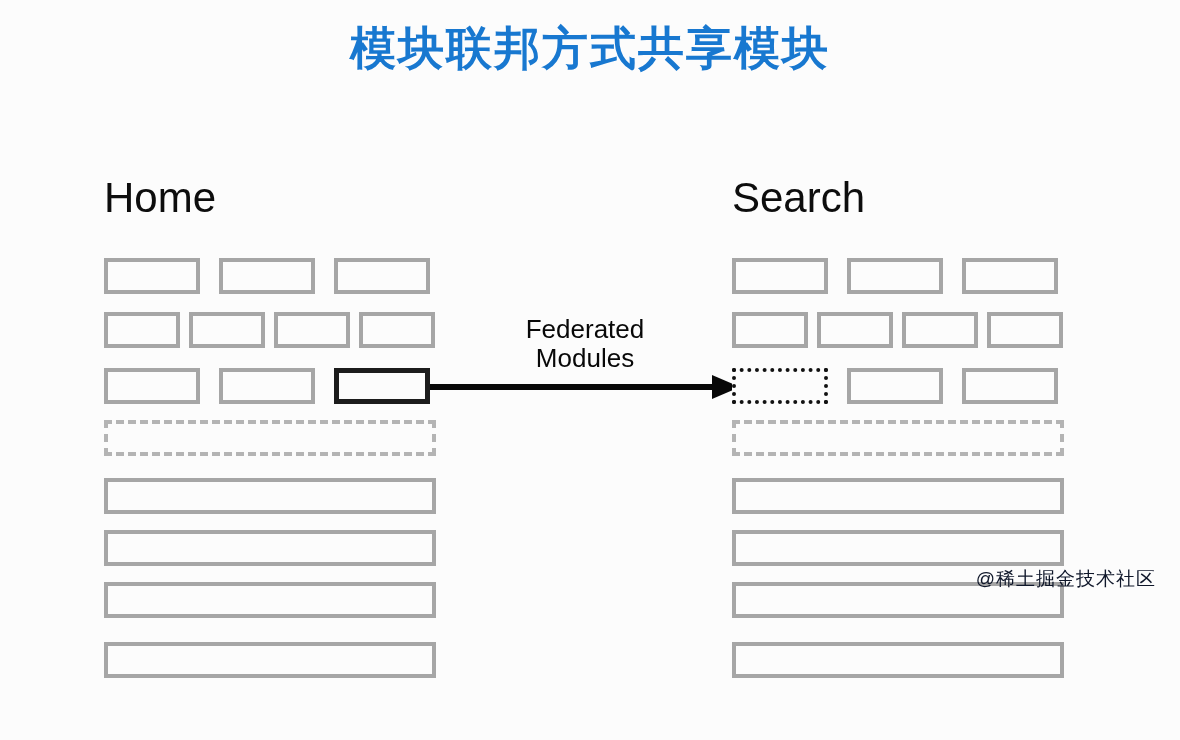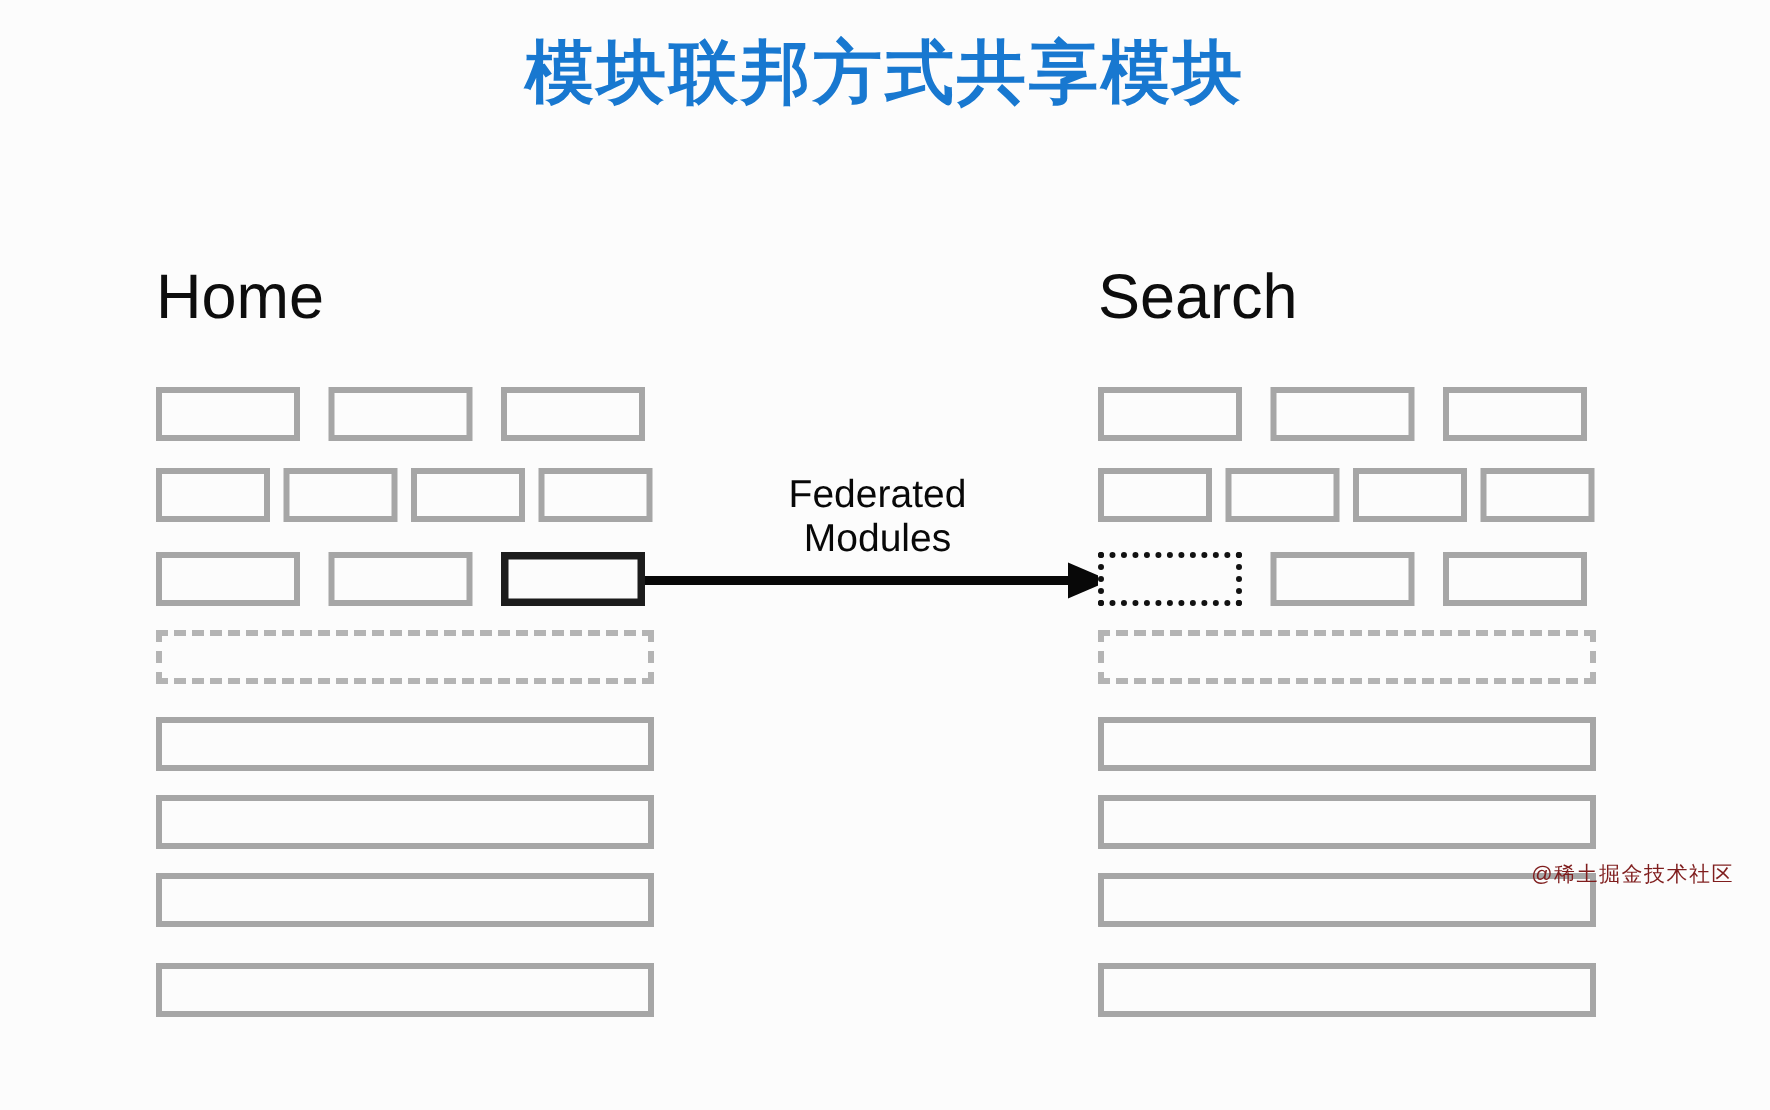--- a/index.html
+++ b/index.html
@@ -94,21 +94,21 @@
     white-space:pre-line;
     margin-top:41px;
   }
   #federation-arrow{
     position:absolute;left:0;top:100px;width:310px;height:26px;
   }
 
   
   #watermark{
     position:absolute;right:24px;bottom:28px;
-    font-size:14px;color:#7f1d1d;letter-spacing:1px;
+    font-size:19px;color:#0f172a;letter-spacing:1px;
     white-space:nowrap;
   }
 </style>
 </head>
 <body>
 
 <div id="slide">
 
   <div id="slide-title">模块联邦方式共享模块</div>
 

